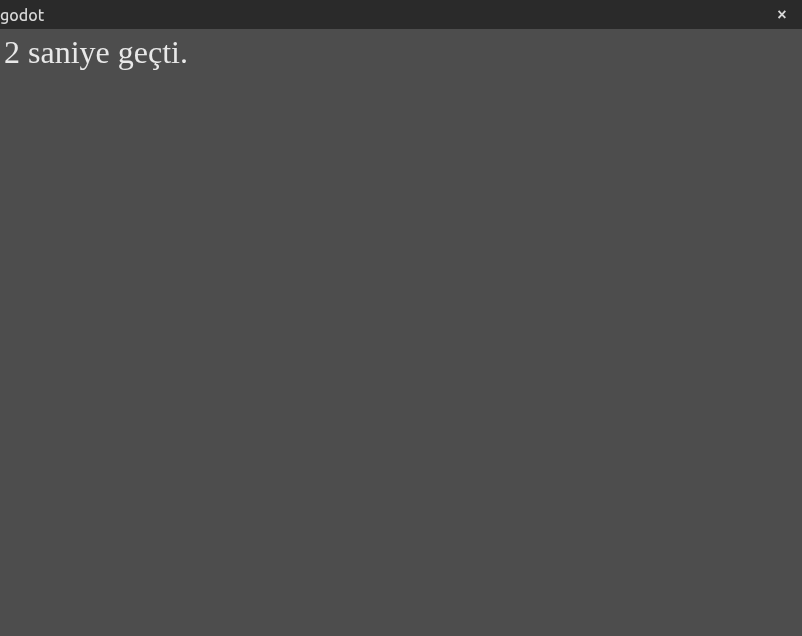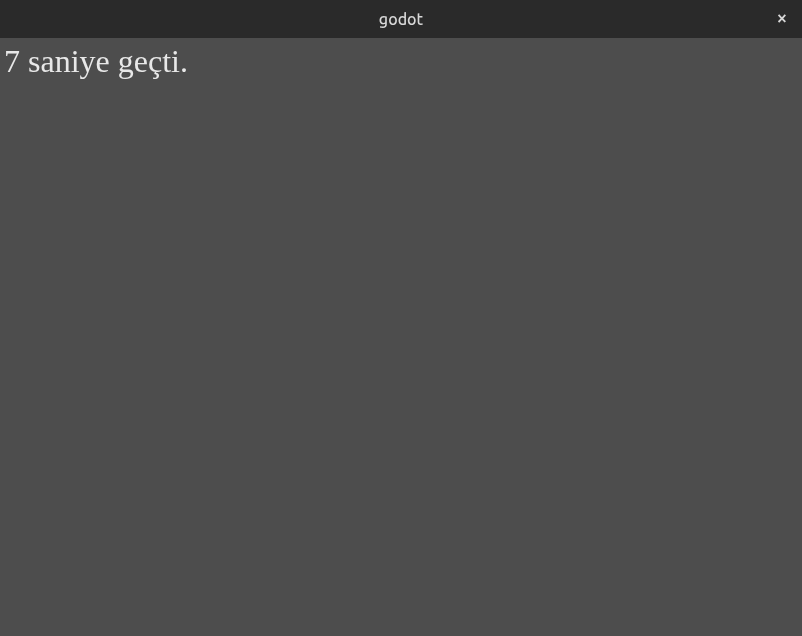--- a/index.html
+++ b/index.html
@@ -8,25 +8,24 @@
       box-sizing: border-box;
     }
     body {
       width: 802px;
       height: 636px;
       background: #4d4d4d;
       font-family: Georgia, 'Times New Roman', serif;
       overflow: hidden;
     }
     .titlebar {
-      height: 38px;
+      height: 29px;
       background: #2a2a2a;
       display: flex;
       align-items: center;
-      justify-content: center;
       position: relative;
     }
     .titlebar-title {
       color: #d8d8d8;
       font-family: -apple-system, 'Segoe UI', Ubuntu, sans-serif;
       font-size: 16px;
       font-weight: 500;
     }
     .titlebar-close {
       position: absolute;
@@ -59,14 +58,14 @@
 <body>
 
 <div class="titlebar">
   <span class="titlebar-title">godot</span>
   <span class="titlebar-close">
     <span>×</span>
   </span>
 </div>
 
 <div class="content">
-  <div class="status-text">7 saniye geçti.</div>
+  <div class="status-text">2 saniye geçti.</div>
 </div>
 
 </body></html>

